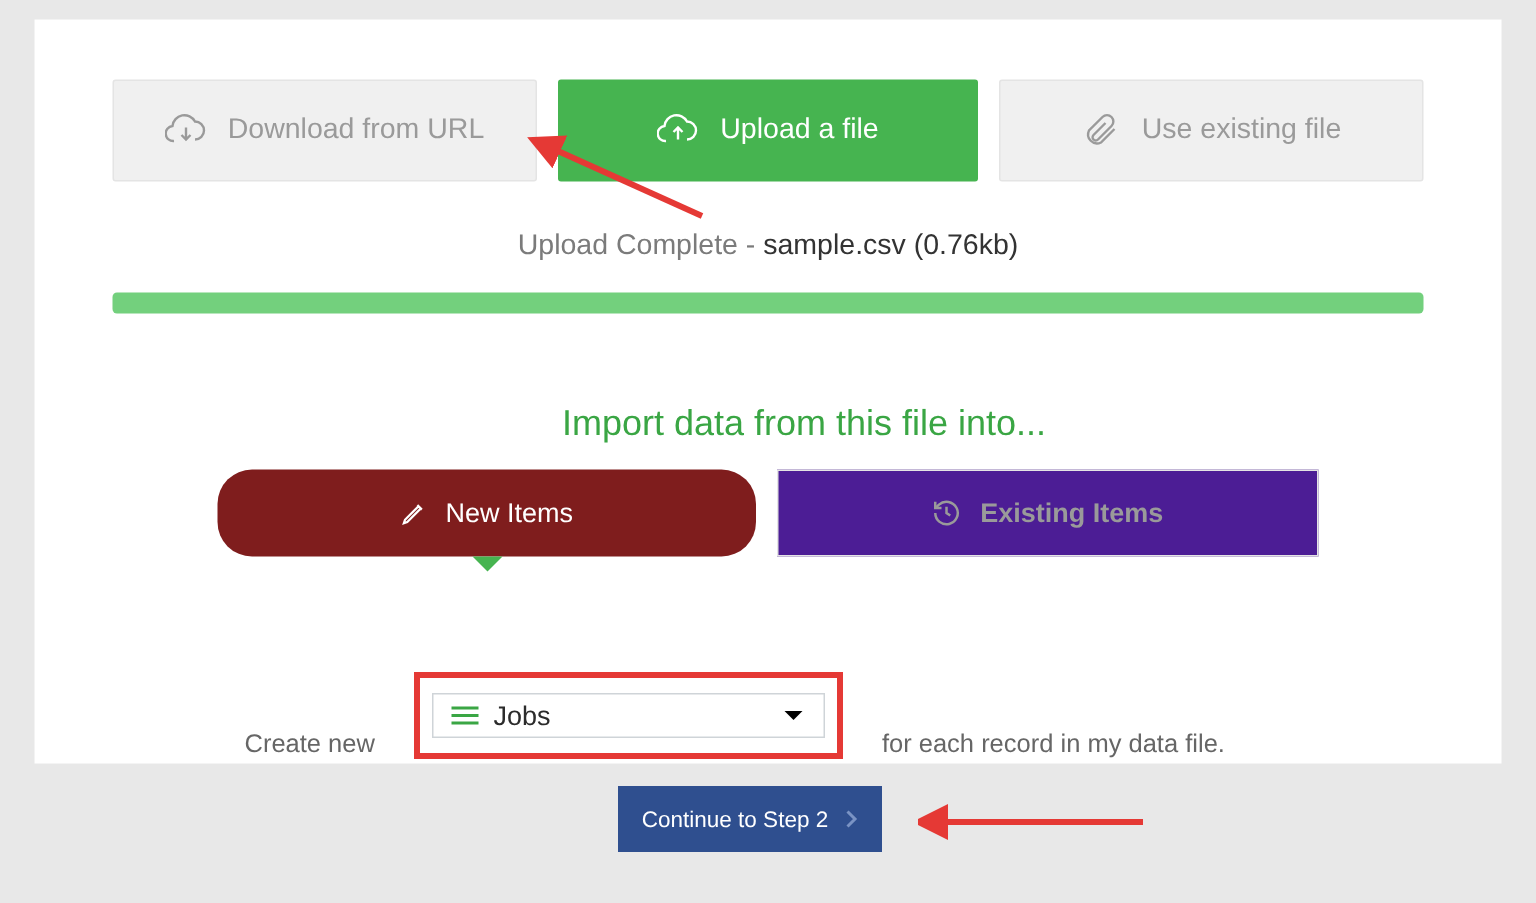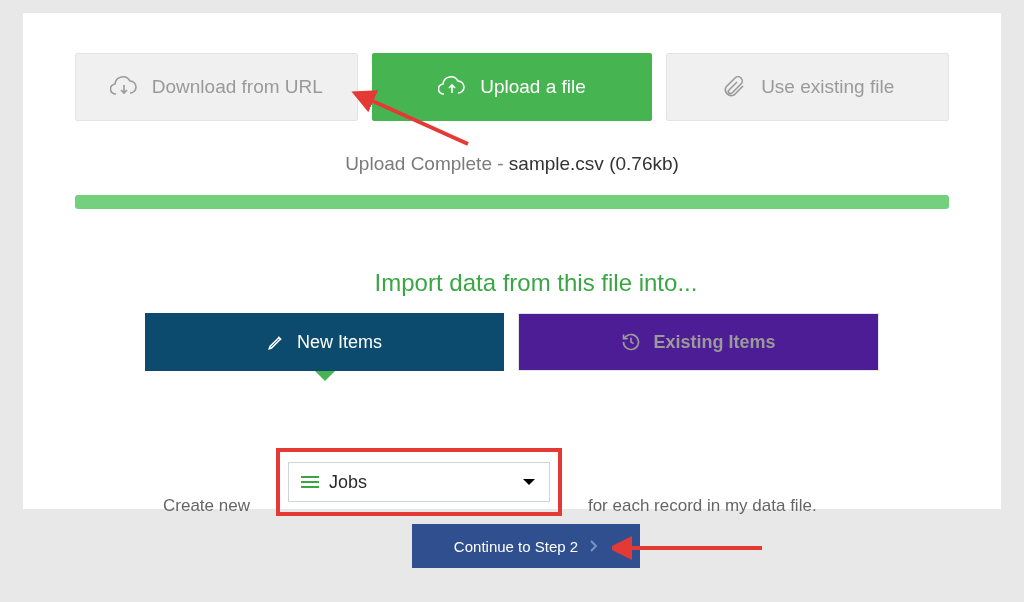--- a/index.html
+++ b/index.html
@@ -67,21 +67,21 @@
   .mid-btn {
     flex: 1;
     height: 58px;
     display: flex; align-items: center; justify-content: center;
     gap: 12px;
     font-size: 18px;
     cursor: pointer;
     user-select: none;
     position: relative;
   }
-  .mid-btn.active { background: #0c4a6e; color: #fff; }
+  .mid-btn.active { background: #7f1d1d; color: #fff; border-radius: 23px; }
   .mid-btn.active::after {
     content:"";
     position: absolute;
     top: 100%; left: 50%; margin-left: -10px;
     border: 10px solid transparent;
     border-top-color: #46b450;
   }
   .mid-btn.inactive { background: #4c1d95; color: #9a9a9a; border:1px solid #e4e4e4;font-weight:bold; }
 
   .select-row {
@@ -89,21 +89,21 @@
     left: 140px; right: 140px; top: 435px;
     display: flex; align-items: flex-end; gap: 26px;
     font-size: 17px; color: #666;
   }
   .highlight-box {
     border: 4px solid #e53935;
     padding: 10px 8px;
     display: inline-flex;
   }
   .select {
-    width: 262px; height: 40px;
+    width: 262px; height: 30px;
     border: 1px solid #cfd4d8;
     display: flex; align-items: center;
     padding: 0 12px; gap: 10px;
     font-size: 18px; color: #2b2b2b;
     background:#fff;
     cursor: pointer;
     position: relative;
   }
   .select .caret {
     position: absolute; right: 14px; top: 50%;
@@ -111,21 +111,21 @@
     border: 6px solid transparent;
     border-top-color: #000;
   }
   .ham { display:inline-block; width:18px; height:2px; background:#3aa644; position:relative; }
   .ham::before,.ham::after{ content:""; position:absolute; left:0; right:0; height:2px; background:#3aa644;}
   .ham::before{top:-5px;} .ham::after{top:5px;}
 
   .continue-btn {
     position: absolute;
     left: 412px; top: 524px;
-    width: 228px; height: 44px;
+    width: 176px; height: 44px;
     background: #2f4f8f;
     color: #fff;
     display:flex; align-items:center; justify-content:center;
     gap:10px; font-size:15px;
     cursor:pointer;
     user-select:none;
   }
 
   .arrow-svg { position:absolute; pointer-events:none; }
 </style>

